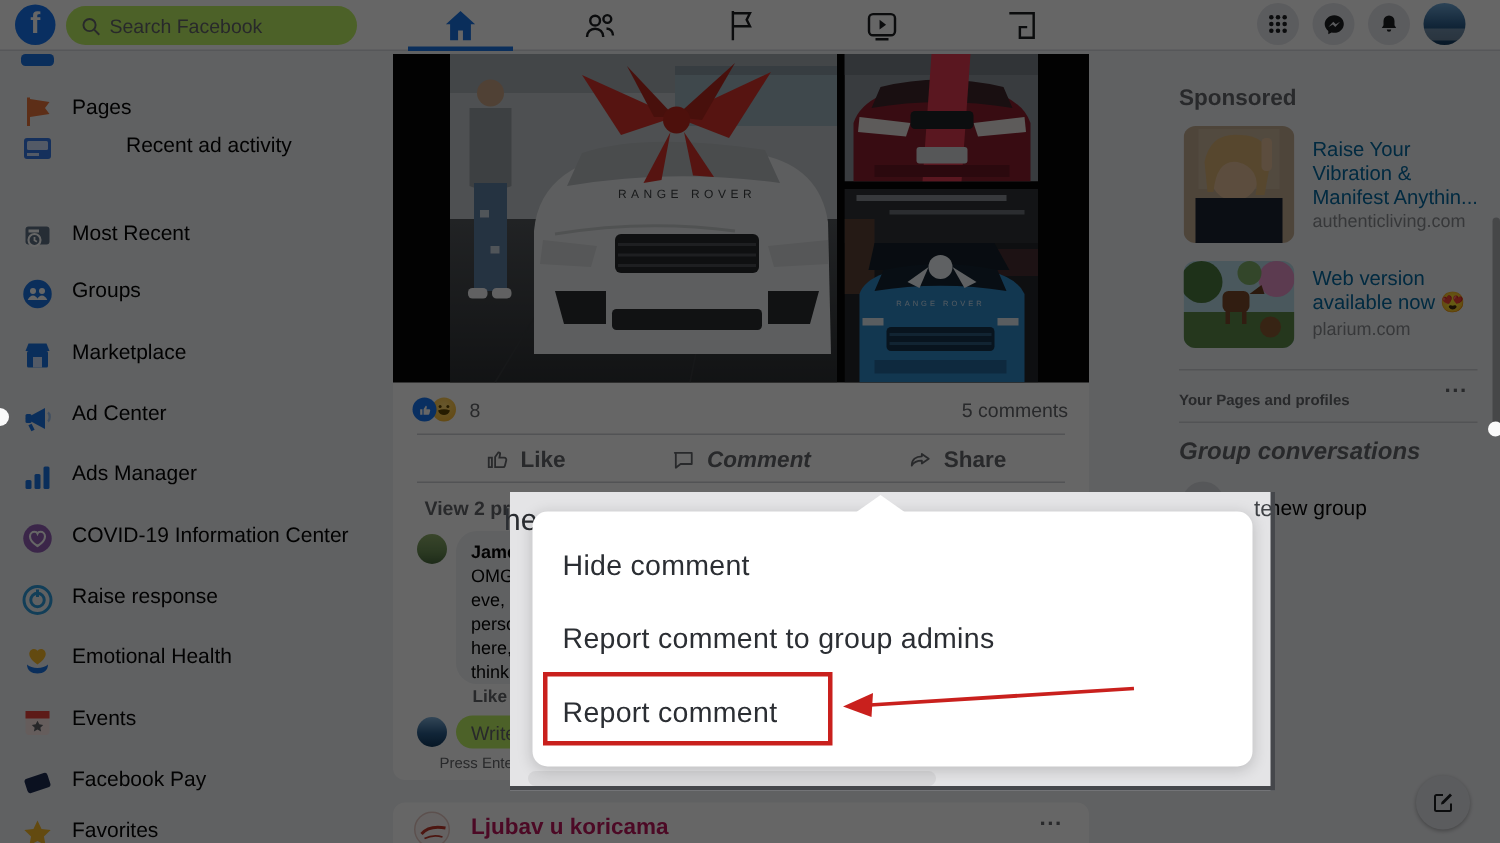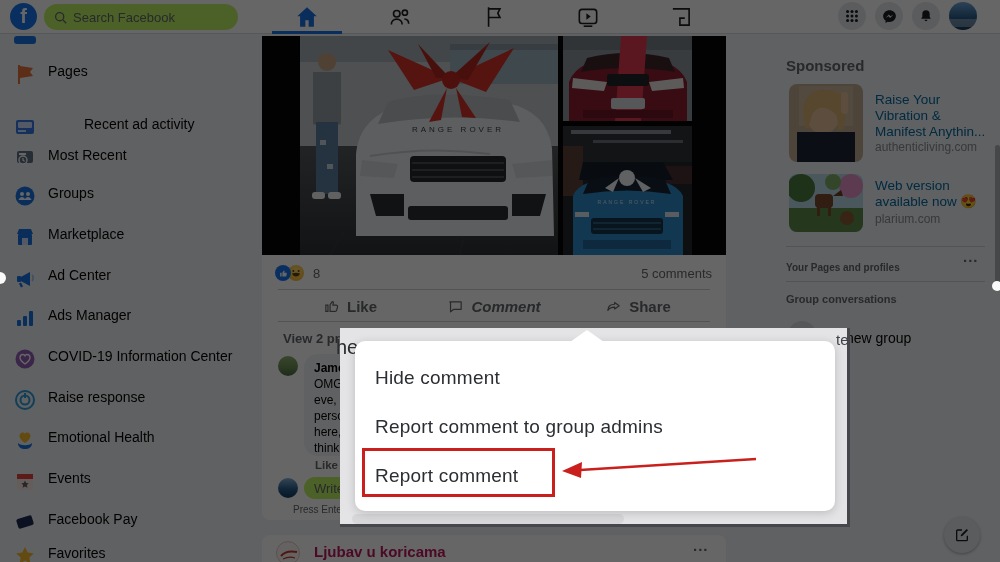--- a/index.html
+++ b/index.html
@@ -103,21 +103,21 @@
 
   <div class="ab srow" style="left:14px;top:63px;">
     <span class="icn">
         <svg width="22" height="22" viewBox="0 0 22 22">
           <path d="M5 2v19" stroke="#e8743a" stroke-width="2"></path>
           <path d="M6 3l13 2-3 4 3 4-13 2z" fill="#e8743a"></path>
         </svg>
       </span>
     <span class="lbl">Pages</span>
   </div>
-  <div class="ab srow" style="left:14px;top:116px;gap:48px;">
+  <div class="ab srow" style="left:14px;top:88px;gap:48px;">
     <span class="icn">
         <svg width="22" height="22" viewBox="0 0 22 22">
           <rect x="2" y="4" width="18" height="14" rx="2" fill="#3578e5"></rect>
           <rect x="4" y="6" width="14" height="6" rx="1" fill="#cfe2ff"></rect>
           <rect x="4" y="14" width="8" height="2" fill="#cfe2ff"></rect>
         </svg>
       </span>
     <span class="lbl">Recent ad activity</span>
   </div>
   <div class="ab srow" style="left:14px;top:147px;">
@@ -419,21 +419,21 @@
   <div class="ab" style="left:875px;top:178px;width:112px;">
     <div class="adtitle">Web version</div>
     <div class="adtitle">available now 😍</div>
     <div class="addomain" style="margin-top:2px;">plarium.com</div>
   </div>
 
   <div class="ab divider" style="left:786px;top:246px;width:199px;"></div>
   <span class="ab graytxt" style="left:786px;top:240px;font-size:10px;font-weight:600;margin-top:22px;">Your Pages and profiles</span>
   <span class="ab graytxt" style="left:963px;top:248px;font-size:15px;font-weight:700;letter-spacing:1px;">...</span>
   <div class="ab divider" style="left:786px;top:281px;width:199px;"></div>
-  <span class="ab graytxt" style="left:786px;top:293px;font-size:11px;font-weight:600;">Group conversations</span>
+  <span class="ab graytxt" style="left:786px;top:293px;font-size:16px;font-weight:600;font-style:italic;">Group conversations</span>
 
   <div class="ab" style="left:788px;top:321px;width:28px;height:28px;border-radius:50%;background:#d8dadf;display:flex;align-items:center;justify-content:center;color:#65676b;font-size:18px;">+</div>
   <span class="ab" style="left:800px;top:330px;font-size:14px;color:#050505;font-weight:500;white-space:nowrap;">Create new group</span>
 
   <div class="ab" style="left:995px;top:145px;width:5px;height:140px;background:#aeb1b5;border-radius:3px;"></div>
 
   <div class="ab" style="left:944px;top:517px;width:36px;height:36px;border-radius:50%;background:#e4e6eb;display:flex;align-items:center;justify-content:center;box-shadow:0 1px 3px rgba(0,0,0,.3);">
     <svg width="16" height="16" viewBox="0 0 24 24" fill="none" stroke="#1c1e21" stroke-width="2">
         <path d="M20 13v6a1.5 1.5 0 0 1-1.5 1.5h-13A1.5 1.5 0 0 1 4 19V6a1.5 1.5 0 0 1 1.5-1.5H12"></path>
         <path d="M10 14l2.5-.5L21 5l-2-2-8.5 8.5z" fill="#1c1e21" stroke="none"></path>

